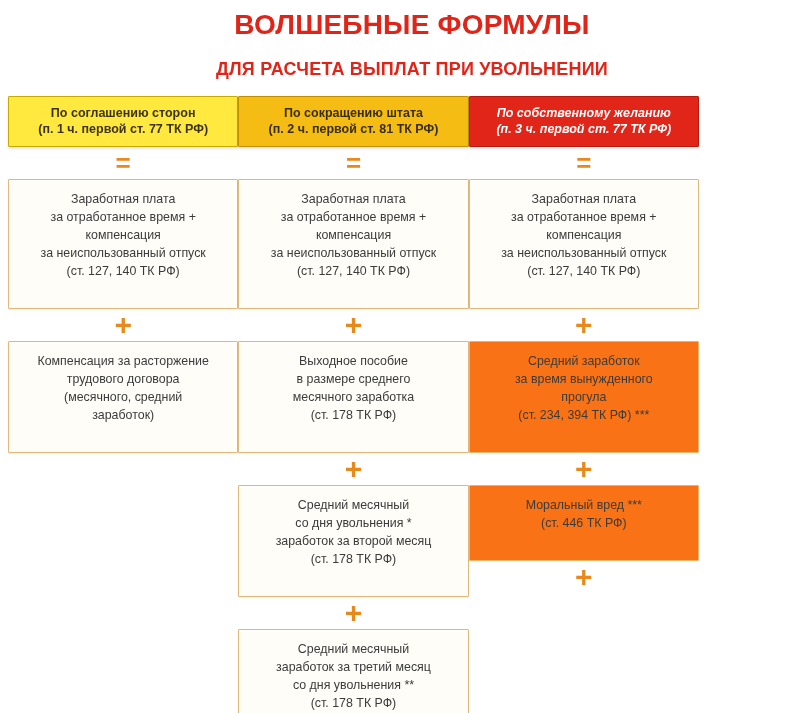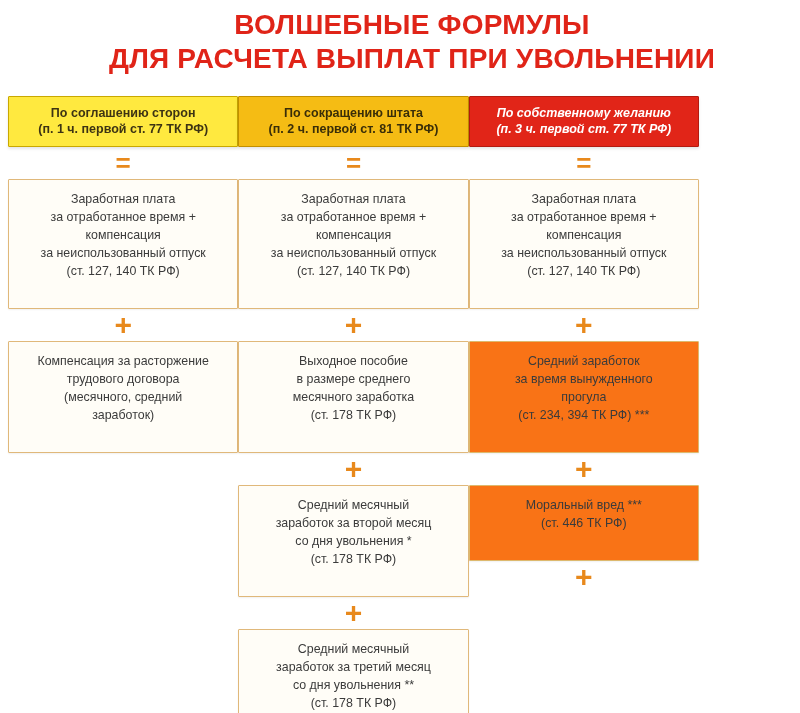--- a/index.html
+++ b/index.html
@@ -28,21 +28,21 @@
   }
   .title-line {
     color: #e02418;
     font-weight: bold;
     letter-spacing: 0.2px;
     line-height: 1.08;
     text-transform: uppercase;
     font-family: "Liberation Sans", "DejaVu Sans", sans-serif;
   }
   .title-line-1 { font-size: 28px; }
-  .title-line-2 { font-size: 28px; margin-top: 4px; }
+  .title-line-2 { font-size: 18px; margin-top: 20px; }
 
   
   .columns {
     position: absolute;
     top: 96px;
     left: 0;
     width: 707px;
     display: flex;
     justify-content: space-between;
     padding: 0 8px;
@@ -181,22 +181,22 @@
         <div class="op op-plus">+</div>
         <div class="box box-white">
           <span class="bx-line">Выходное пособие</span>
           <span class="bx-line">в размере среднего</span>
           <span class="bx-line">месячного заработка</span>
           <span class="bx-line">(ст. 178 ТК РФ)</span>
         </div>
         <div class="op op-plus">+</div>
         <div class="box box-white">
           <span class="bx-line">Средний месячный</span>
+          <span class="bx-line">со дня увольнения *</span>
           <span class="bx-line">заработок за второй месяц</span>
-          <span class="bx-line">со дня увольнения *</span>
           <span class="bx-line">(ст. 178 ТК РФ)</span>
         </div>
         <div class="op op-plus">+</div>
         <div class="box box-white">
           <span class="bx-line">Средний месячный</span>
           <span class="bx-line">заработок за третий месяц</span>
           <span class="bx-line">со дня увольнения **</span>
           <span class="bx-line">(ст. 178 ТК РФ)</span>
         </div>
       </div>

